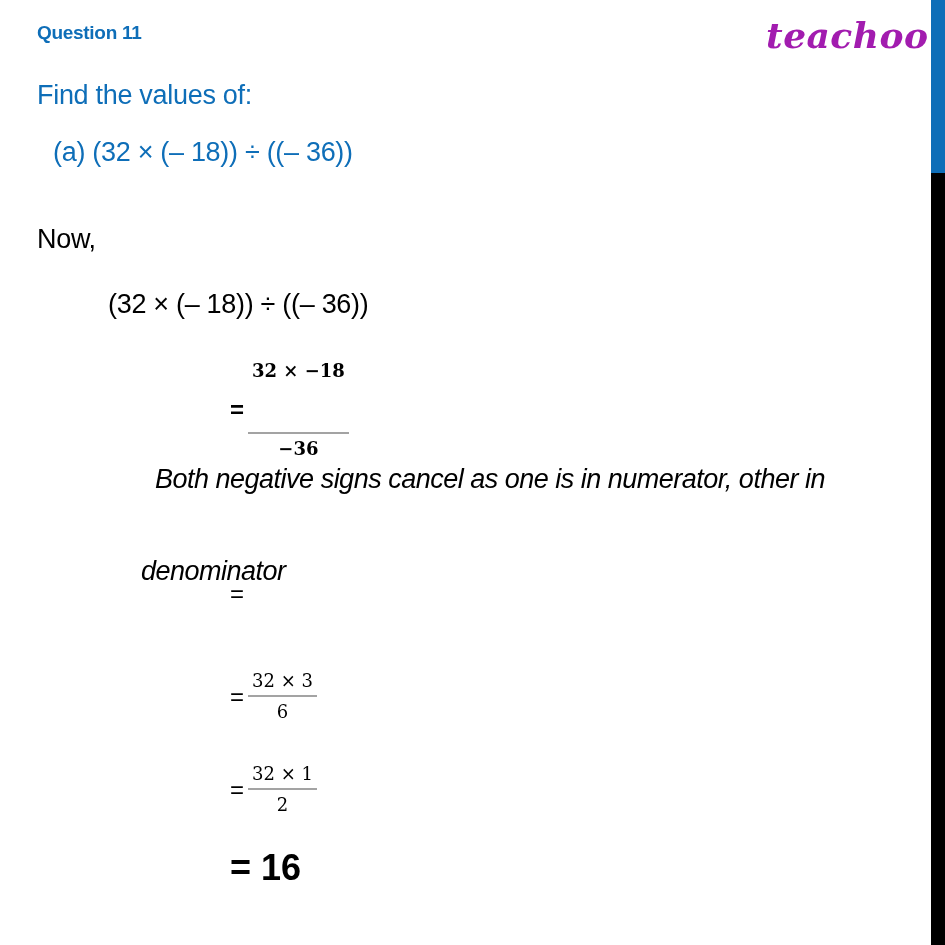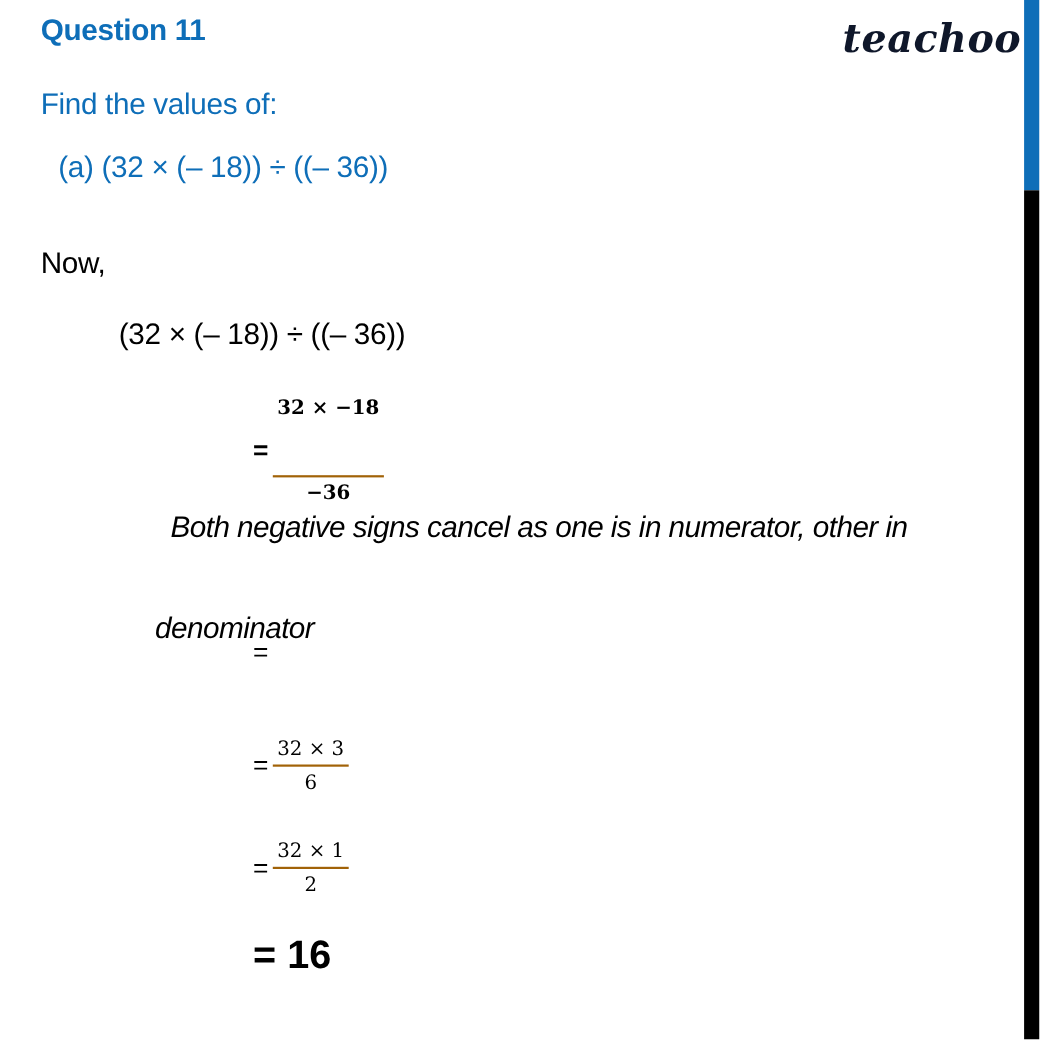--- a/index.html
+++ b/index.html
@@ -11,38 +11,38 @@
       width: 945px;
       height: 945px;
       position: relative;
       overflow: hidden;
       font-family: "Liberation Sans", "DejaVu Sans", sans-serif;
       color: #000000;
     }
     .abs { position: absolute; white-space: nowrap; }
 
     .q-title {
-      left: 37px; top: 12px;
-      font-size: 27px; font-weight: bold;
+      left: 37px; top: 22px;
+      font-size: 19px; font-weight: bold;
       color: #0e6eb8;
       letter-spacing: -0.3px;
     }
     .q-line {
       left: 37px;
       font-size: 27px;
       color: #0e6eb8;
       letter-spacing: -0.3px;
     }
     .logo {
       left: 766px; top: 14px;
       font-family: "DejaVu Serif", serif;
       font-style: italic;
       font-weight: bold;
       font-size: 36px;
-      color: #0f172a;
+      color: #a21caf;
       letter-spacing: 0.5px;
       transform: scaleY(1.0);
     }
     .sidebar-blue {
       left: 931px; top: 0; width: 14px; height: 173px;
       background: #0e6eb8;
     }
     .sidebar-black {
       left: 931px; top: 173px; width: 14px; height: 772px;
       background: #000000;
@@ -72,21 +72,21 @@
     .eq-sign.bold { font-weight: bold; }
     .frac {
       display: inline-flex;
       flex-direction: column;
       align-items: center;
       font-family: "DejaVu Serif", serif;
       font-size: 18px;
       line-height: 1;
     }
     .frac .num { padding: 0 2px 5px 2px; }
-    .frac .den { padding: 6px 2px 0 2px; border-top: 2px solid #a16207; width: 100%; text-align: center; }
+    .frac .den { padding: 6px 2px 0 2px; border-top: 2px solid #a3a3a3; width: 100%; text-align: center; }
     .frac.bold { font-weight: bold; gap: 47px; }
     .final {
       font-size: 36px; font-weight: bold;
     }
   </style>
 </head>
 <body>
 
 <div class="abs q-title">Question 11</div>
 <div class="abs q-line" style="top:80px;">Find the values of:</div>

